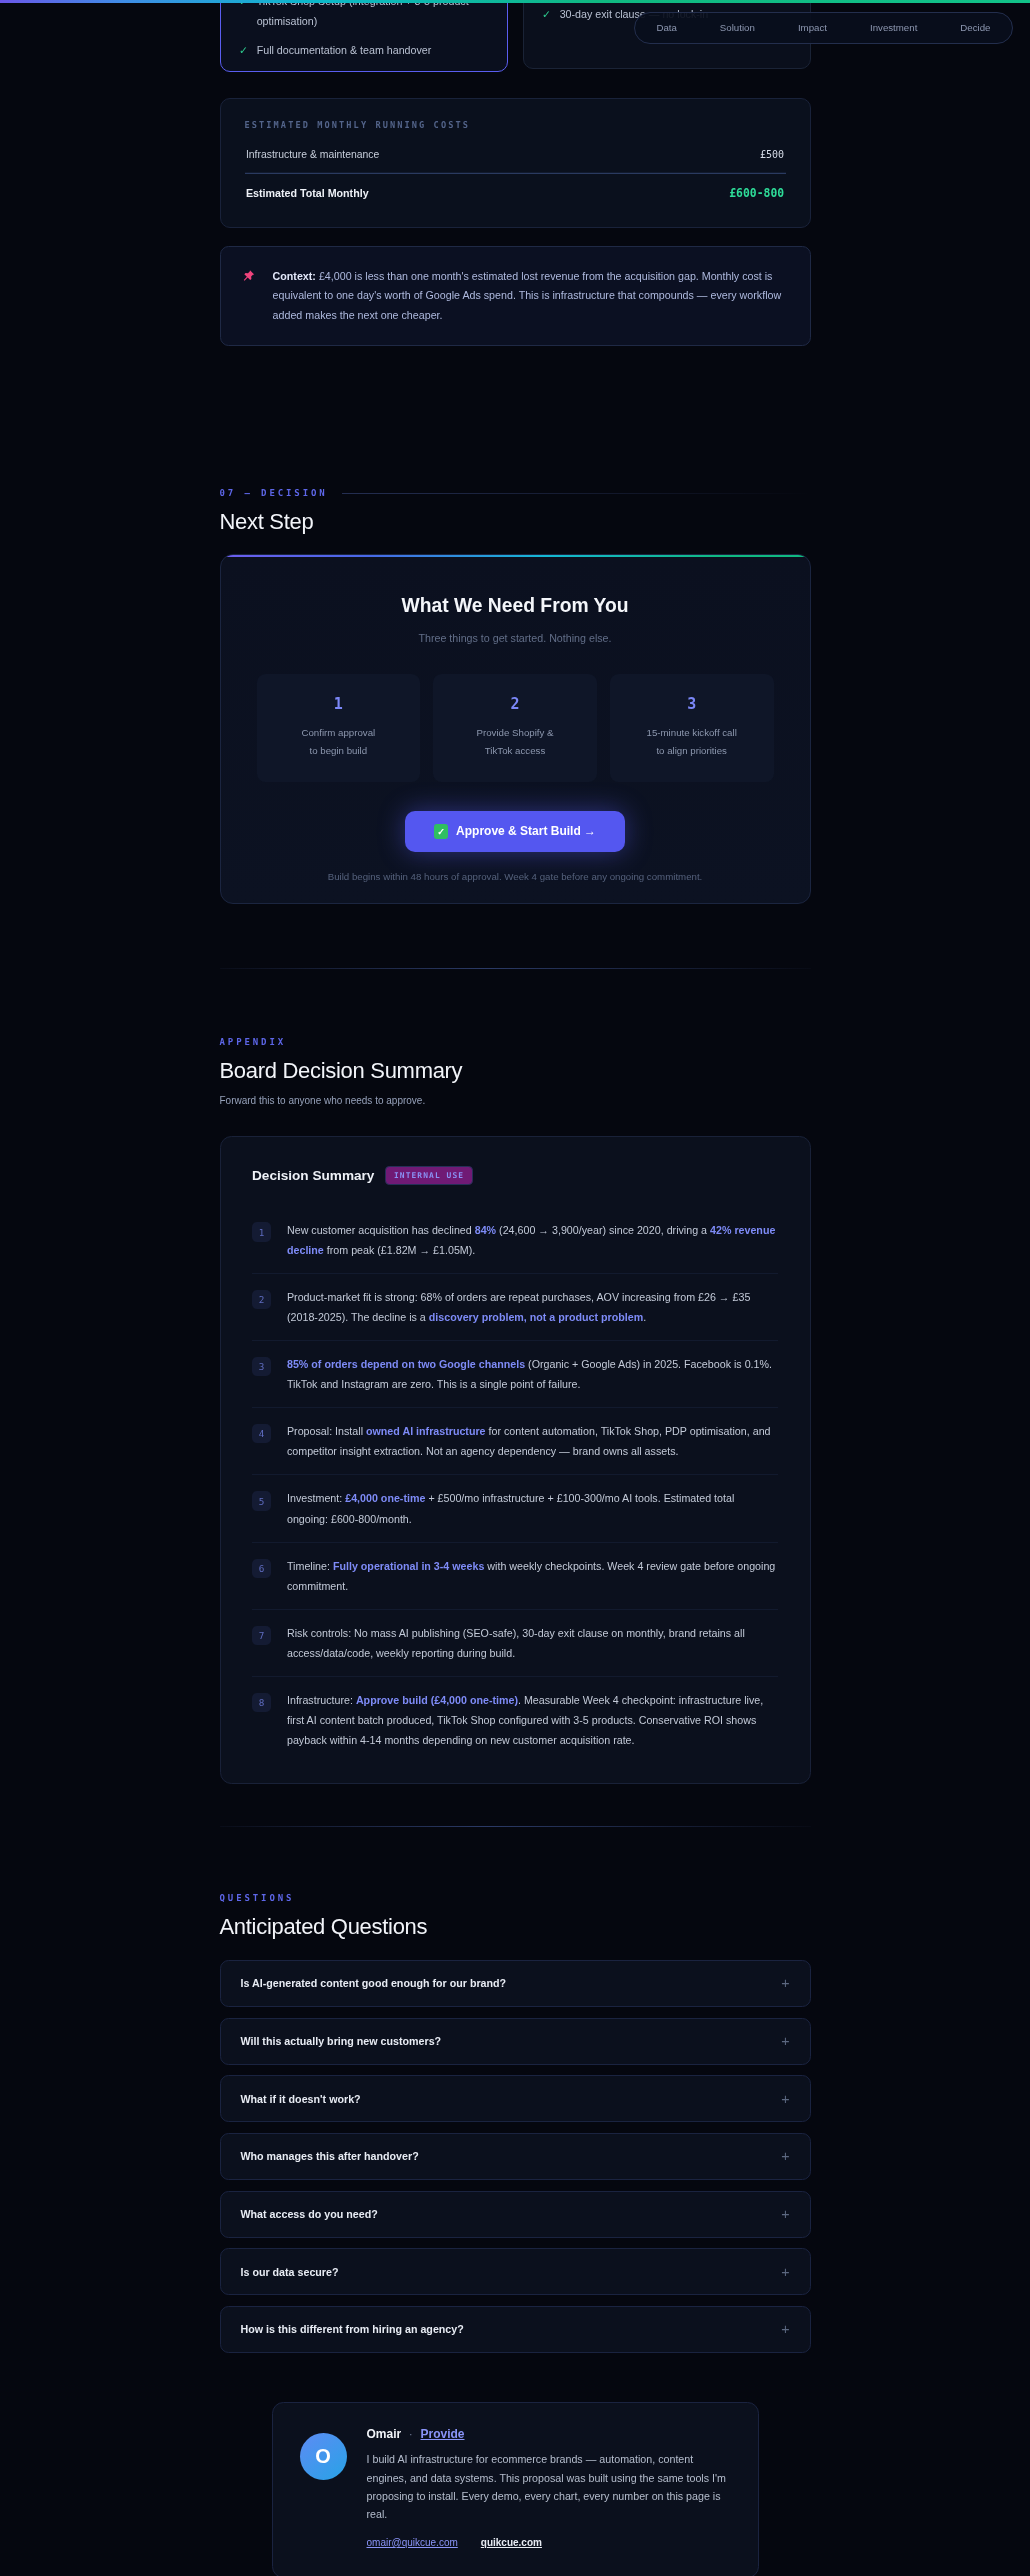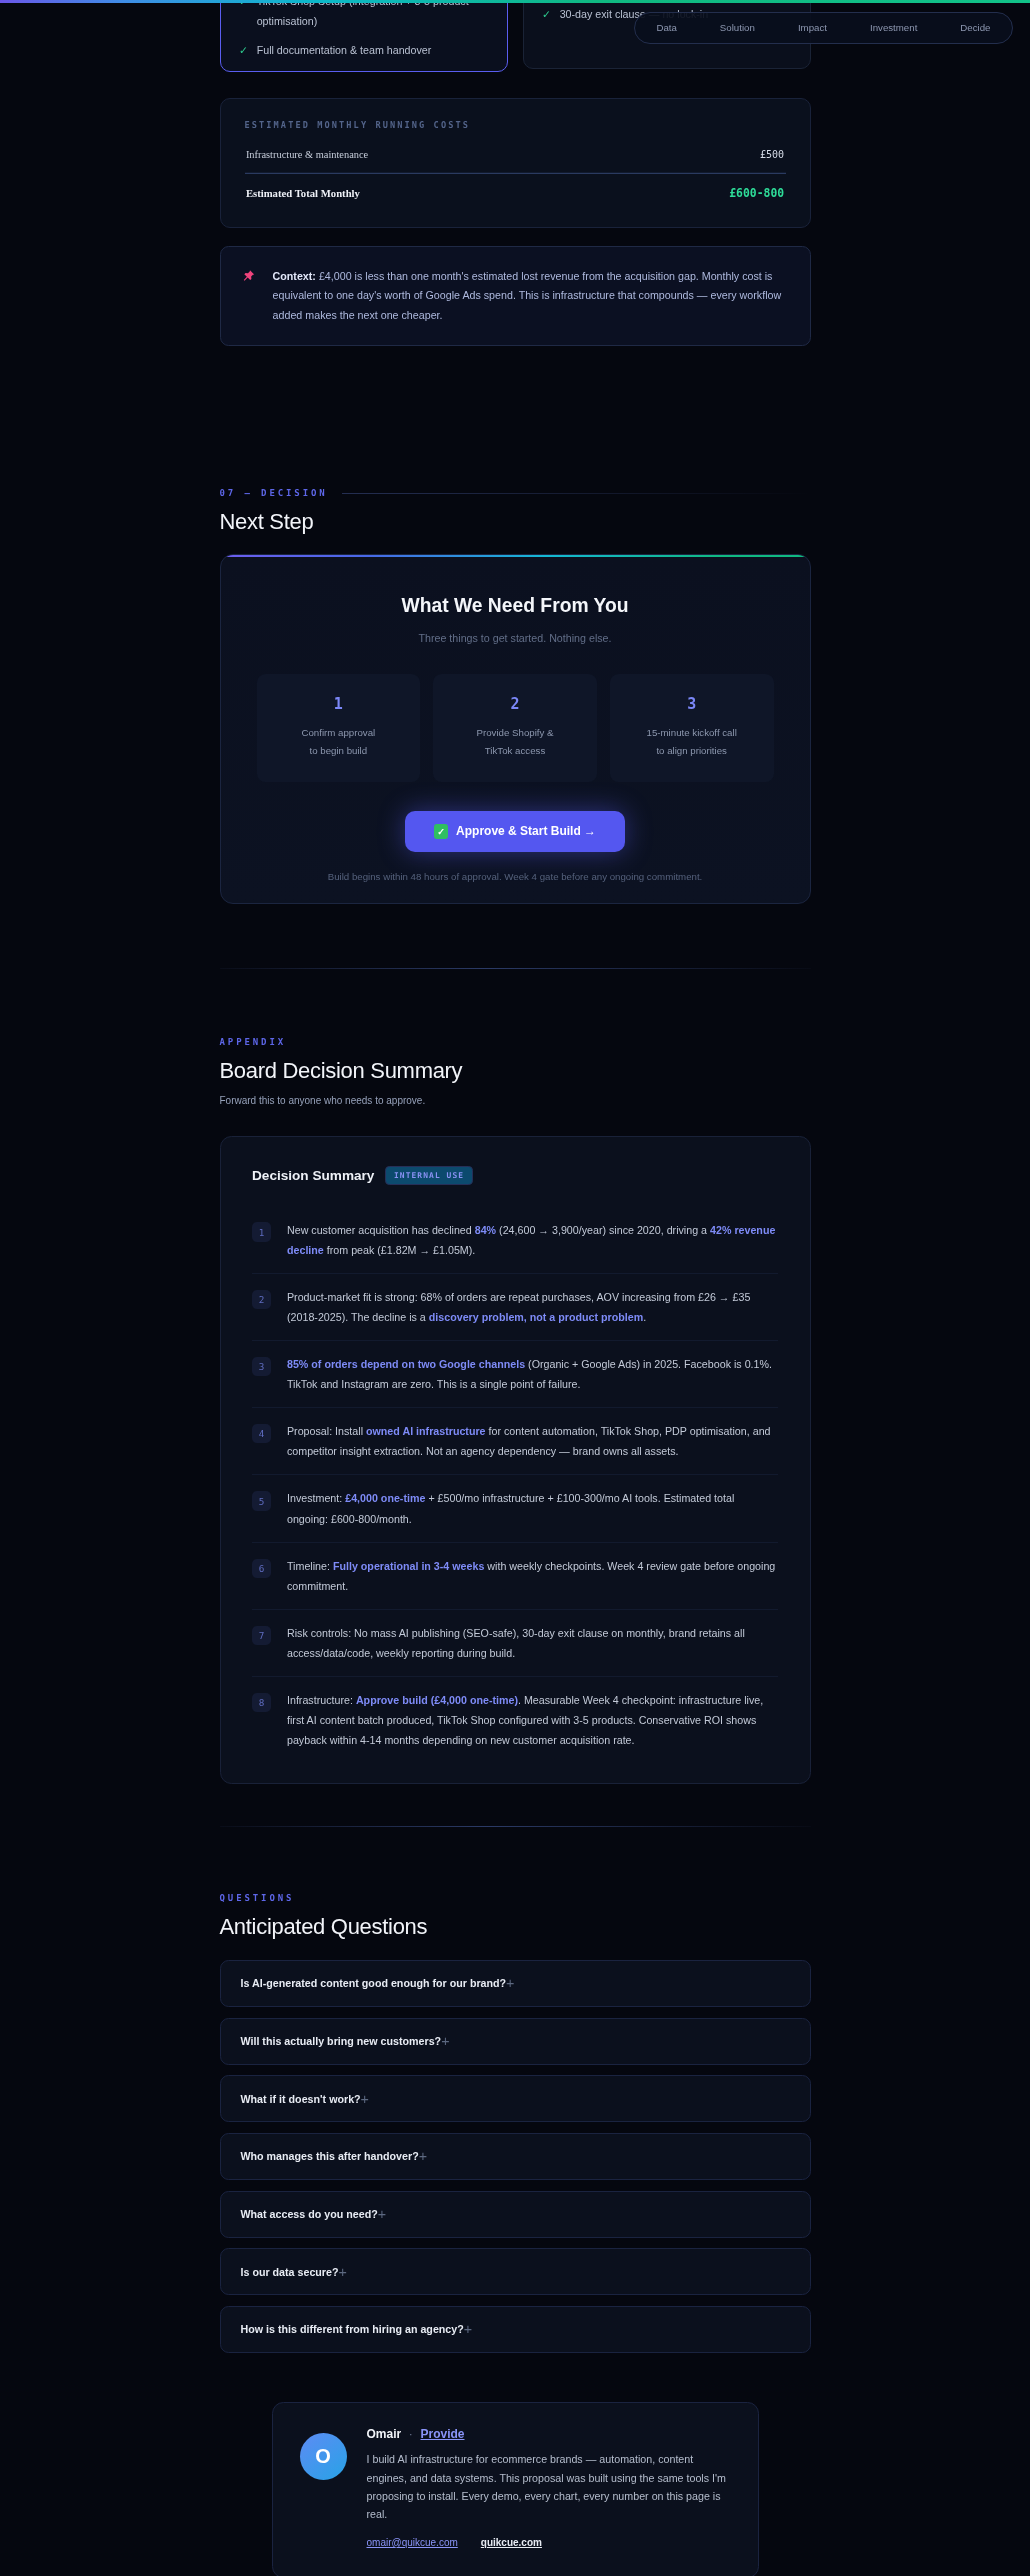--- a/index.html
+++ b/index.html
@@ -32,21 +32,21 @@
   .check { color:#2ecc8f; flex-shrink:0; }
   .tcard.left li .li-text { max-width:215px; }
 
   
   .costs-card { margin-top:23.6px; background:#0a101d; border:0.7px solid #19223a; border-radius:10px;
     padding:21.5px 24px 15.7px; }
   .costs-title { font-family:"DejaVu Sans Mono", monospace; font-size:8.6px; letter-spacing:2.1px;
     color:#53648a; font-weight:700; margin-bottom:7.2px; }
   .cost-row { display:flex; justify-content:space-between; align-items:center; padding:12px 1.4px;
     border-bottom:0.7px solid #111a2e; }
-  .cost-row .lbl { font-size:10.4px; color:#c7cedb;font-family:Liberation Serif, serif; }
+  .cost-row .lbl { font-size:10.4px; color:#c7cedb; }
   .cost-row .val { font-family:"DejaVu Sans Mono", monospace; font-size:10px; color:#d5dbe7; }
   .cost-row.total { border-bottom:none; border-top:0.7px solid #2a3a60; margin-top:-0.7px; }
   .cost-row.total .lbl { font-weight:700; font-size:10.7px; color:#eef1f7; }
   .cost-row.total .val { font-size:11.4px; font-weight:700; color:#2edb98; }
 
   
   .context-note { margin-top:18px; display:flex; gap:17px; background:#0b1022;
     border:0.7px solid #1f2945; border-radius:8.6px; padding:19.3px 21.5px; }
   .pin { flex-shrink:0; margin-top:2.1px; }
   .context-note p { font-size:10.7px; line-height:1.85; color:#aeb9de; }
@@ -86,37 +86,37 @@
     background:linear-gradient(90deg,rgba(41,53,92,0.12),#2b3a66 45%,rgba(41,53,92,0.08)); }
 
   .sec-appendix { margin-top:68px; }
 
   
   .summary-card { margin-top:30px; background:#0b101d; border:0.7px solid #192138; border-radius:11.4px;
     padding:29px 31.5px 20px; }
   .summary-head { display:flex; align-items:center; gap:10.7px; }
   .summary-title { font-size:13.6px; font-weight:700; color:#eef1f7; }
   .badge { font-family:"DejaVu Sans Mono", monospace; font-size:7.9px; font-weight:700;
-    letter-spacing:1.1px; color:#8a92f5; background:#0c4a6e; border:0.7px solid #262f58;
+    letter-spacing:1.1px; color:#8a92f5; background:#701a75; border:0.7px solid #262f58;
     border-radius:4.3px; padding:4.3px 7.9px; }
   .summary-list { margin-top:21.5px; list-style:none; }
   .sum-item { display:flex; gap:15.7px; padding:13px 0; border-bottom:0.7px solid #121a2e; }
   .sum-item:last-child { border-bottom:none; }
   .sum-num { flex-shrink:0; width:19.3px; height:19.3px; margin-top:2.9px; border-radius:5px; background:#141b33;
     color:#5f6cc0; font-family:"DejaVu Sans Mono", monospace; font-size:9.3px; display:flex;
     align-items:center; justify-content:center; }
   .sum-text { font-size:10.7px; line-height:1.88; color:#c3cad8; }
   .sum-text .hl { color:#7e8bf7; font-weight:700; }
 
   .div2 { margin-top:42px; }
   .sec-questions { margin-top:66px; }
 
   
   .faq-list { margin-top:20px; }
-  .faq-item { display:flex; justify-content:flex-start; align-items:center; cursor:pointer;
+  .faq-item { display:flex; justify-content:space-between; align-items:center; cursor:pointer;
     background:#0b101d; border:0.7px solid #1a2340; border-radius:8.6px; padding:0 20px;
     height:47px; margin-bottom:10.7px; }
   .faq-q { font-size:10.7px; font-weight:700; color:#e8ecf4; }
   .faq-plus { font-size:14.3px; font-weight:400; color:#5c6880; }
 
   
   .author-card { width:487px; margin:49px auto 0; background:#0b101d; border:0.7px solid #1a2340;
     border-radius:11.4px; padding:24px 27px 29px; display:flex; gap:20px; }
   .avatar { flex-shrink:0; width:47px; height:47px; margin-top:5.7px; border-radius:50%;
     background:linear-gradient(140deg,#5d8bf4,#27a3e6); display:flex; align-items:center;

